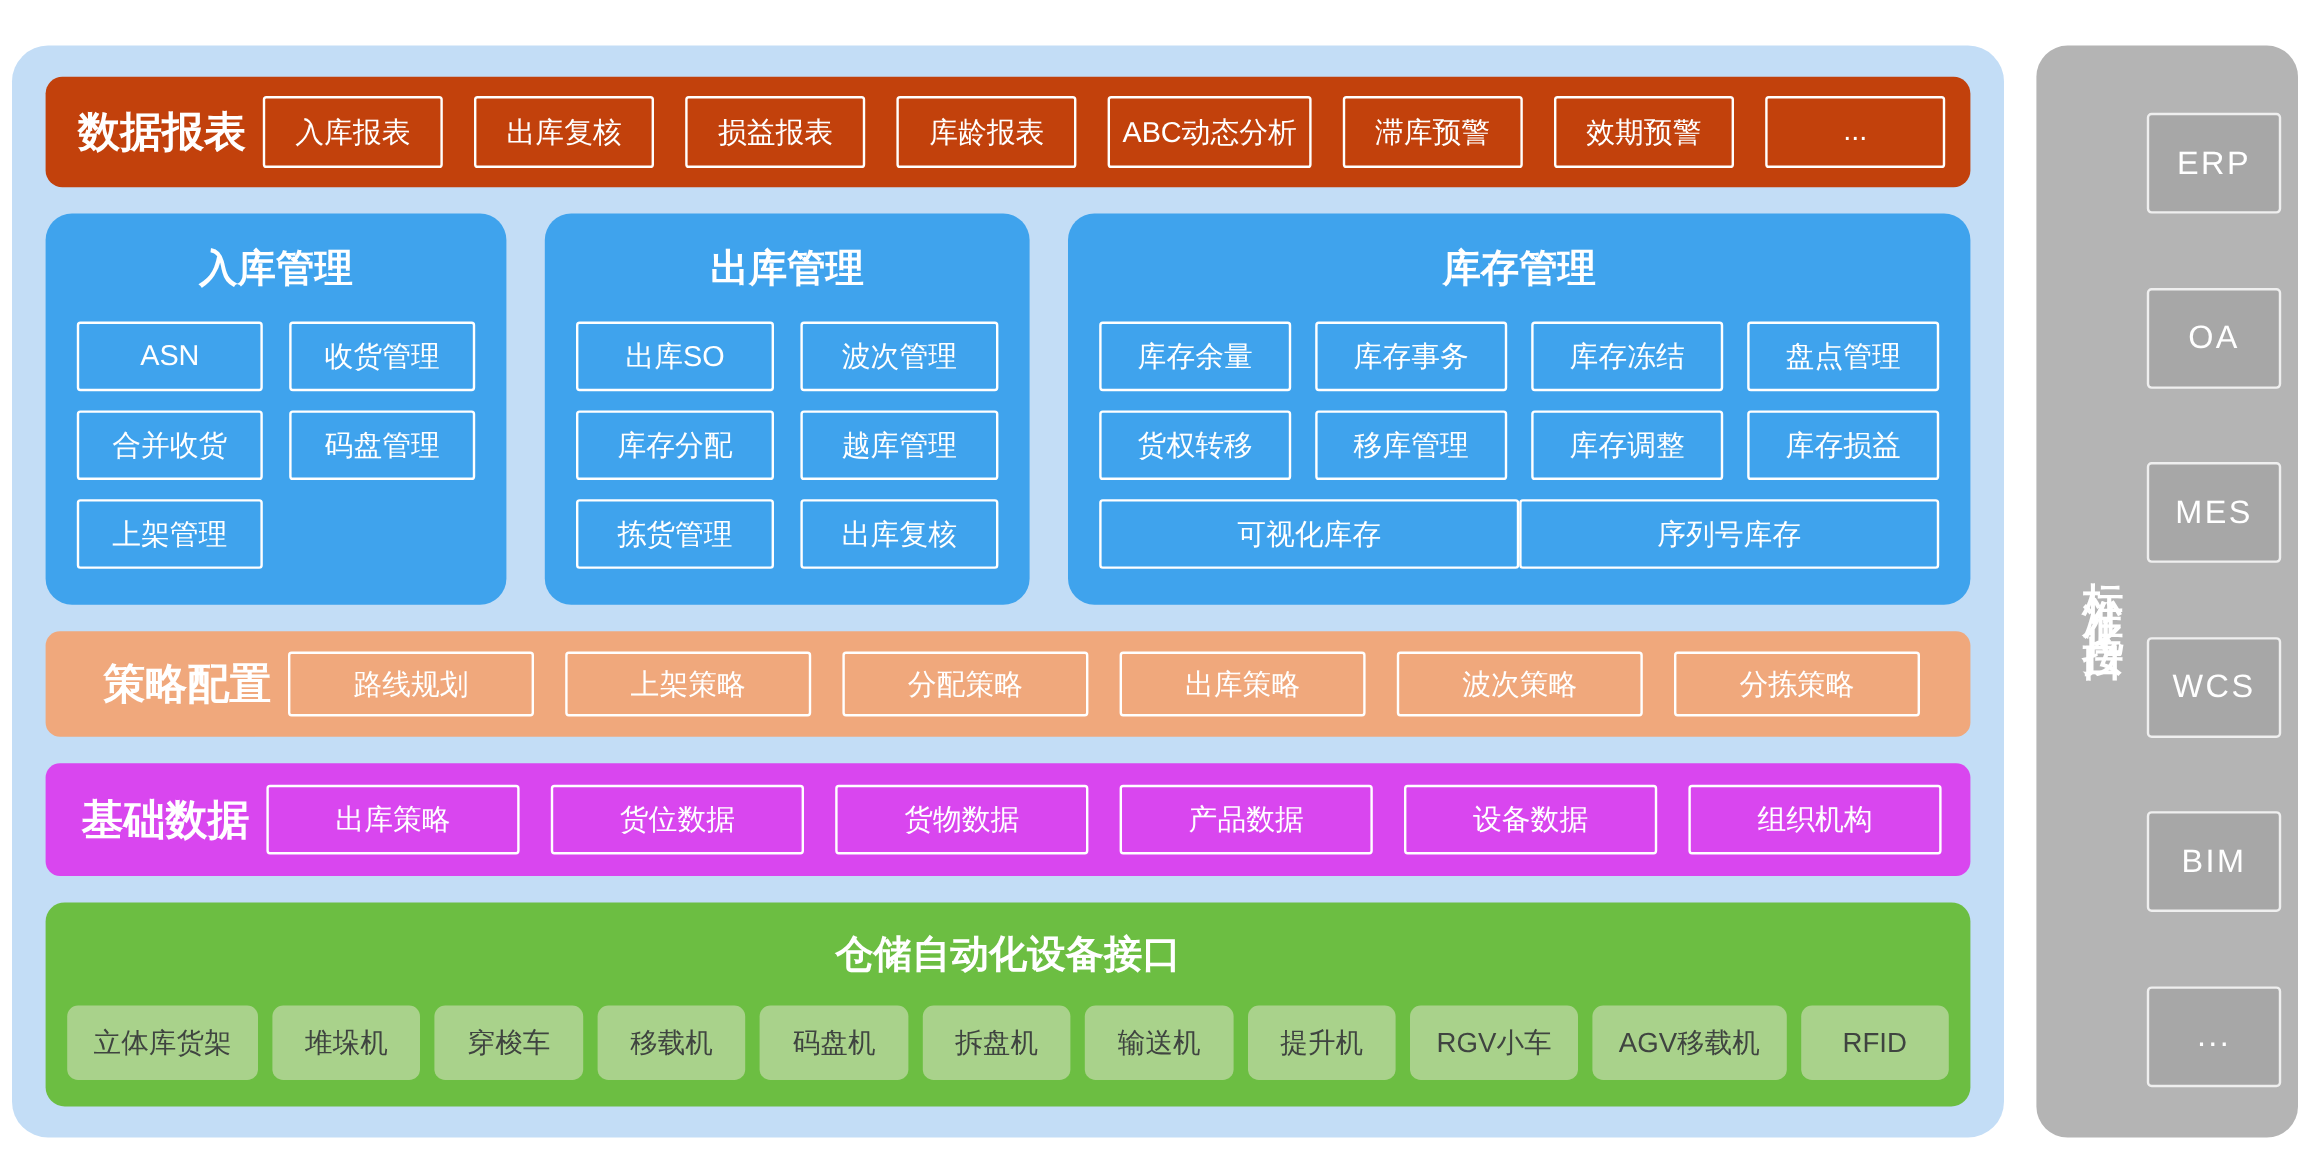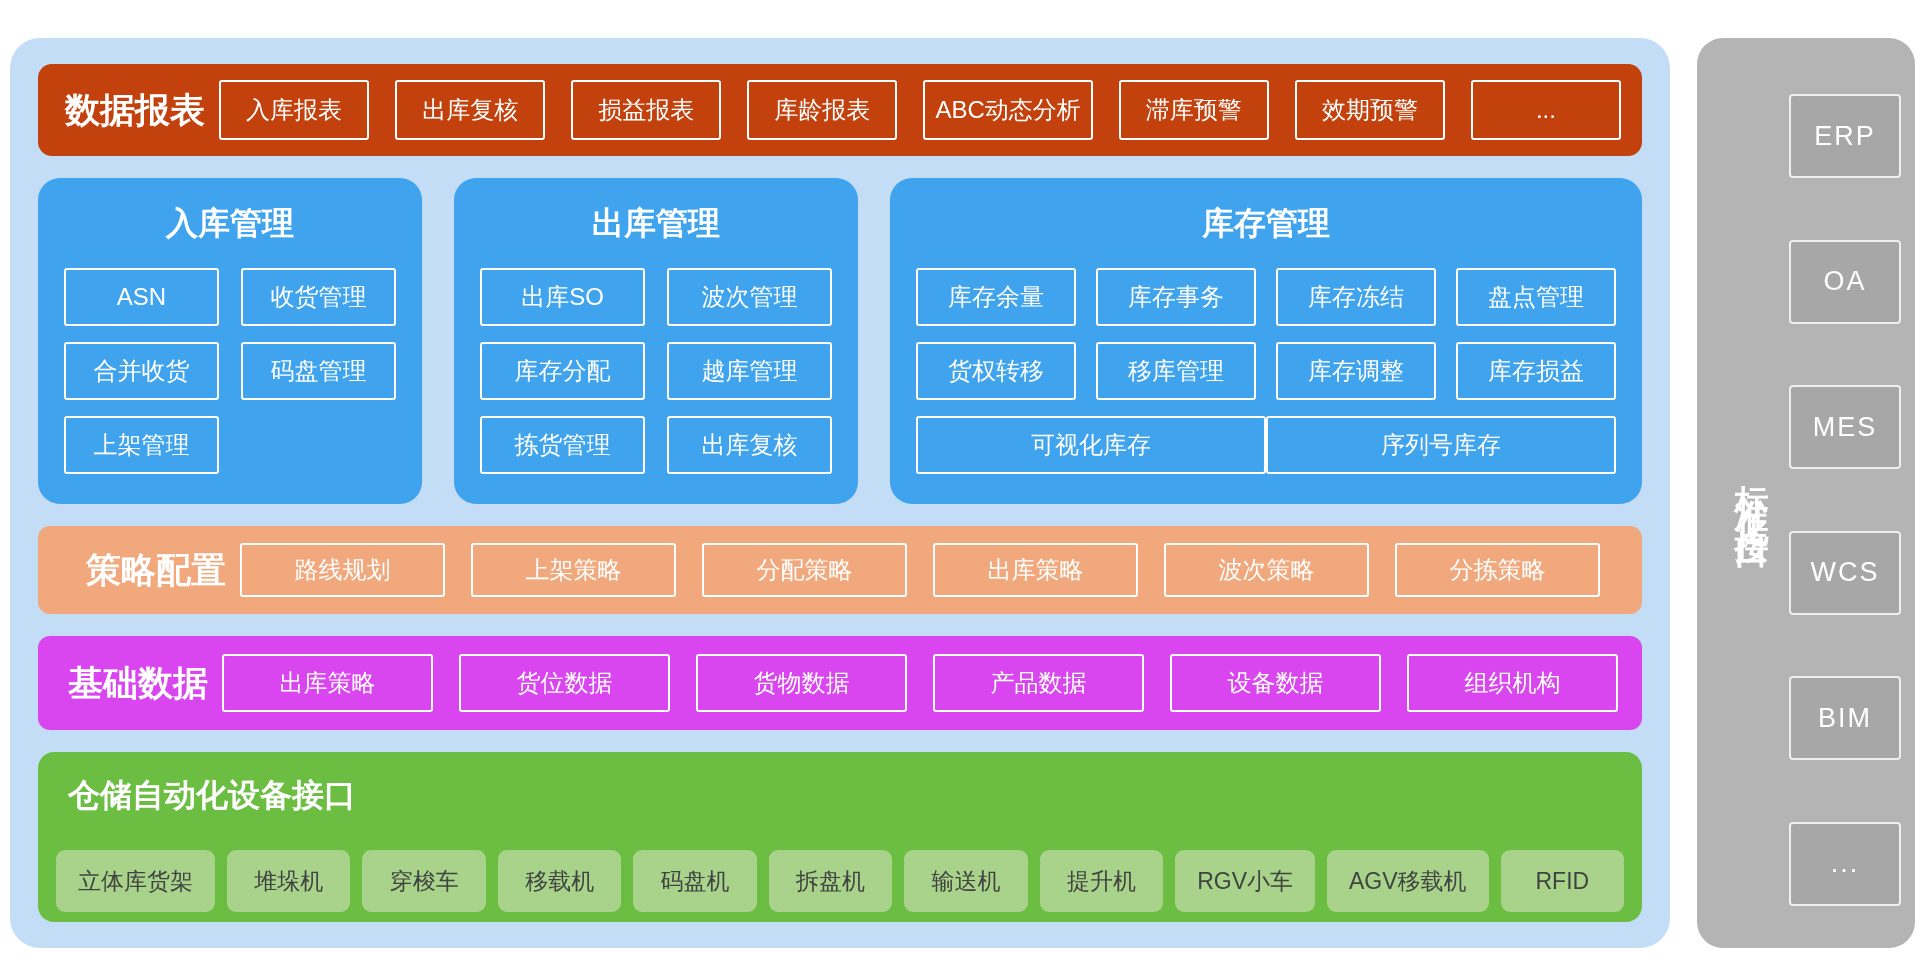--- a/index.html
+++ b/index.html
@@ -48,21 +48,21 @@
   .strategy-band .chip { height:54px; flex:1 1 0; }
   .base-band { background:#d946ef; height:94px; padding:0 24px; border-radius:12px; }
   .base-band .chip { height:58px; flex:1 1 0; }
 
   
   .automation-band {
     background:#6cbe42; height:170px; border-radius:16px;
     flex-direction:column; justify-content:center; align-items:stretch;
     padding:0 18px; gap:20px;
   }
-  .green-title { color:#ffffff; font-size:32px; font-weight:bold; text-align:left; margin:12px; }
+  .green-title { color:#ffffff; font-size:32px; font-weight:bold; text-align:center; margin:0; }
   .device-row { display:flex; gap:12px; }
   .device-chip {
     background:#a9d28b; color:#3f4440; font-size:23px; height:62px; border-radius:9px;
     display:flex; align-items:center; justify-content:center;
     flex:1 1 0; padding:0 22px; white-space:nowrap;
   }
 
   
   .side-panel {
     position:absolute; left:1697px; top:38px; width:218px; height:910px;

